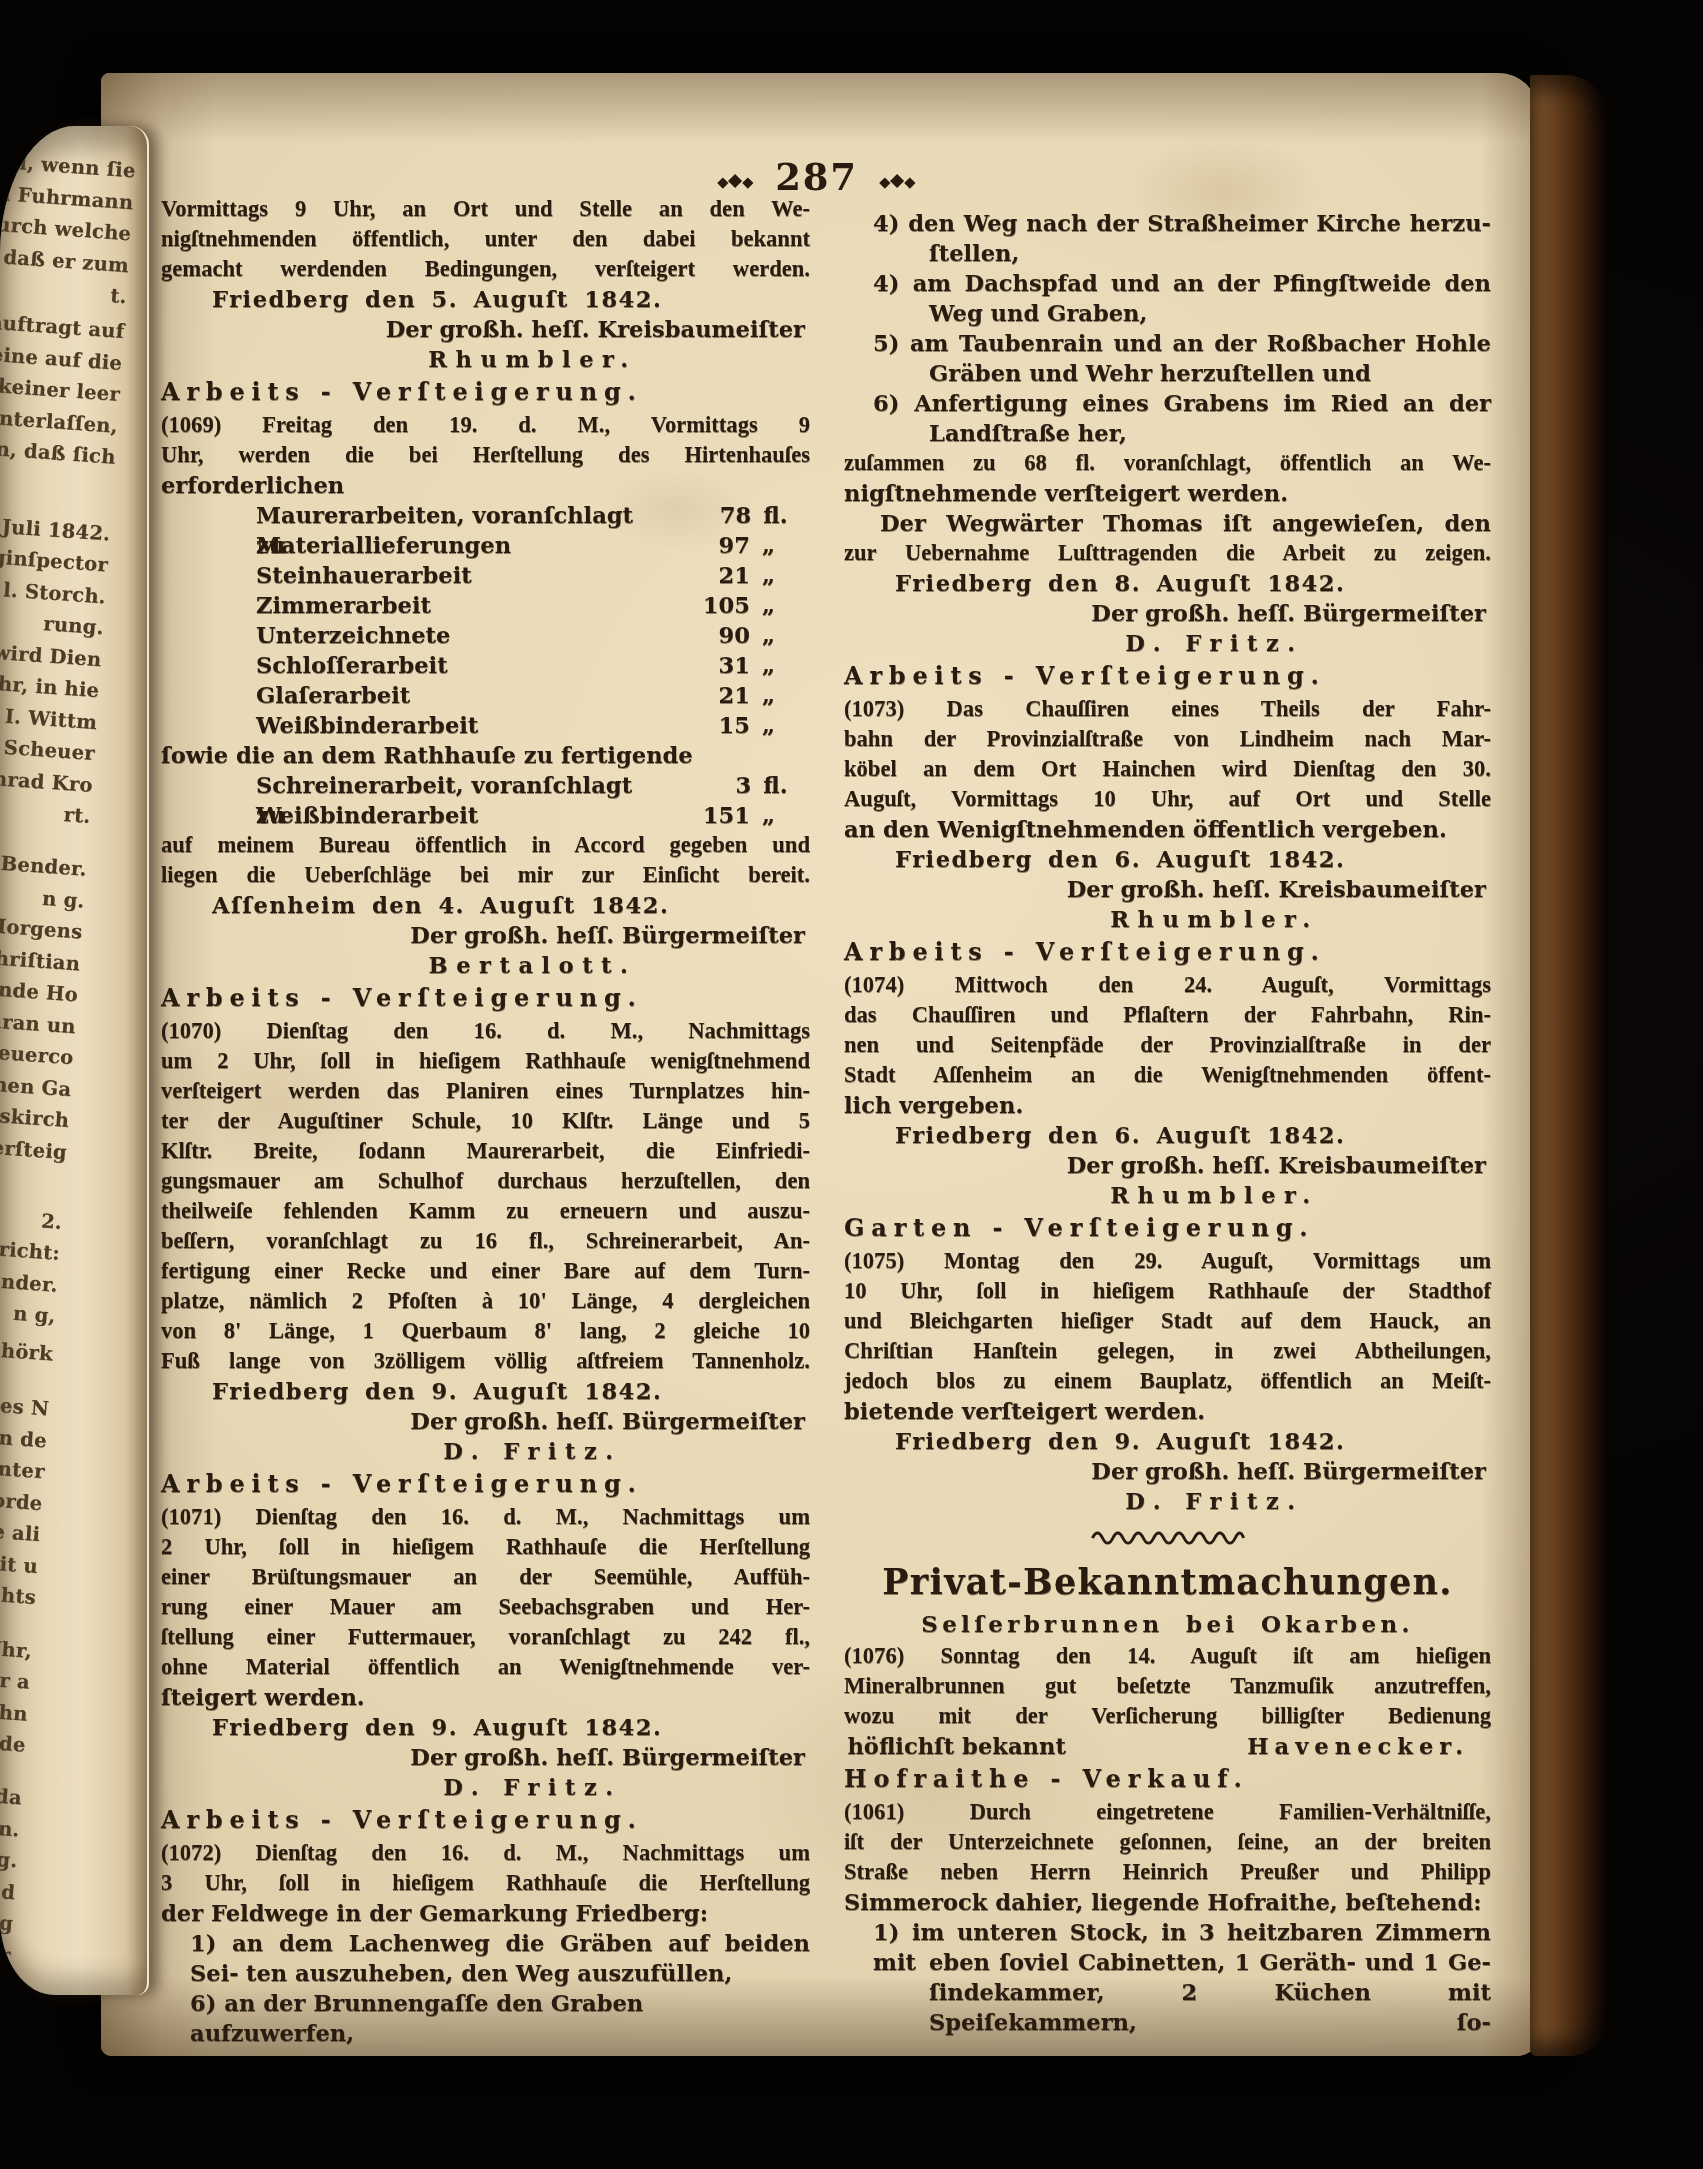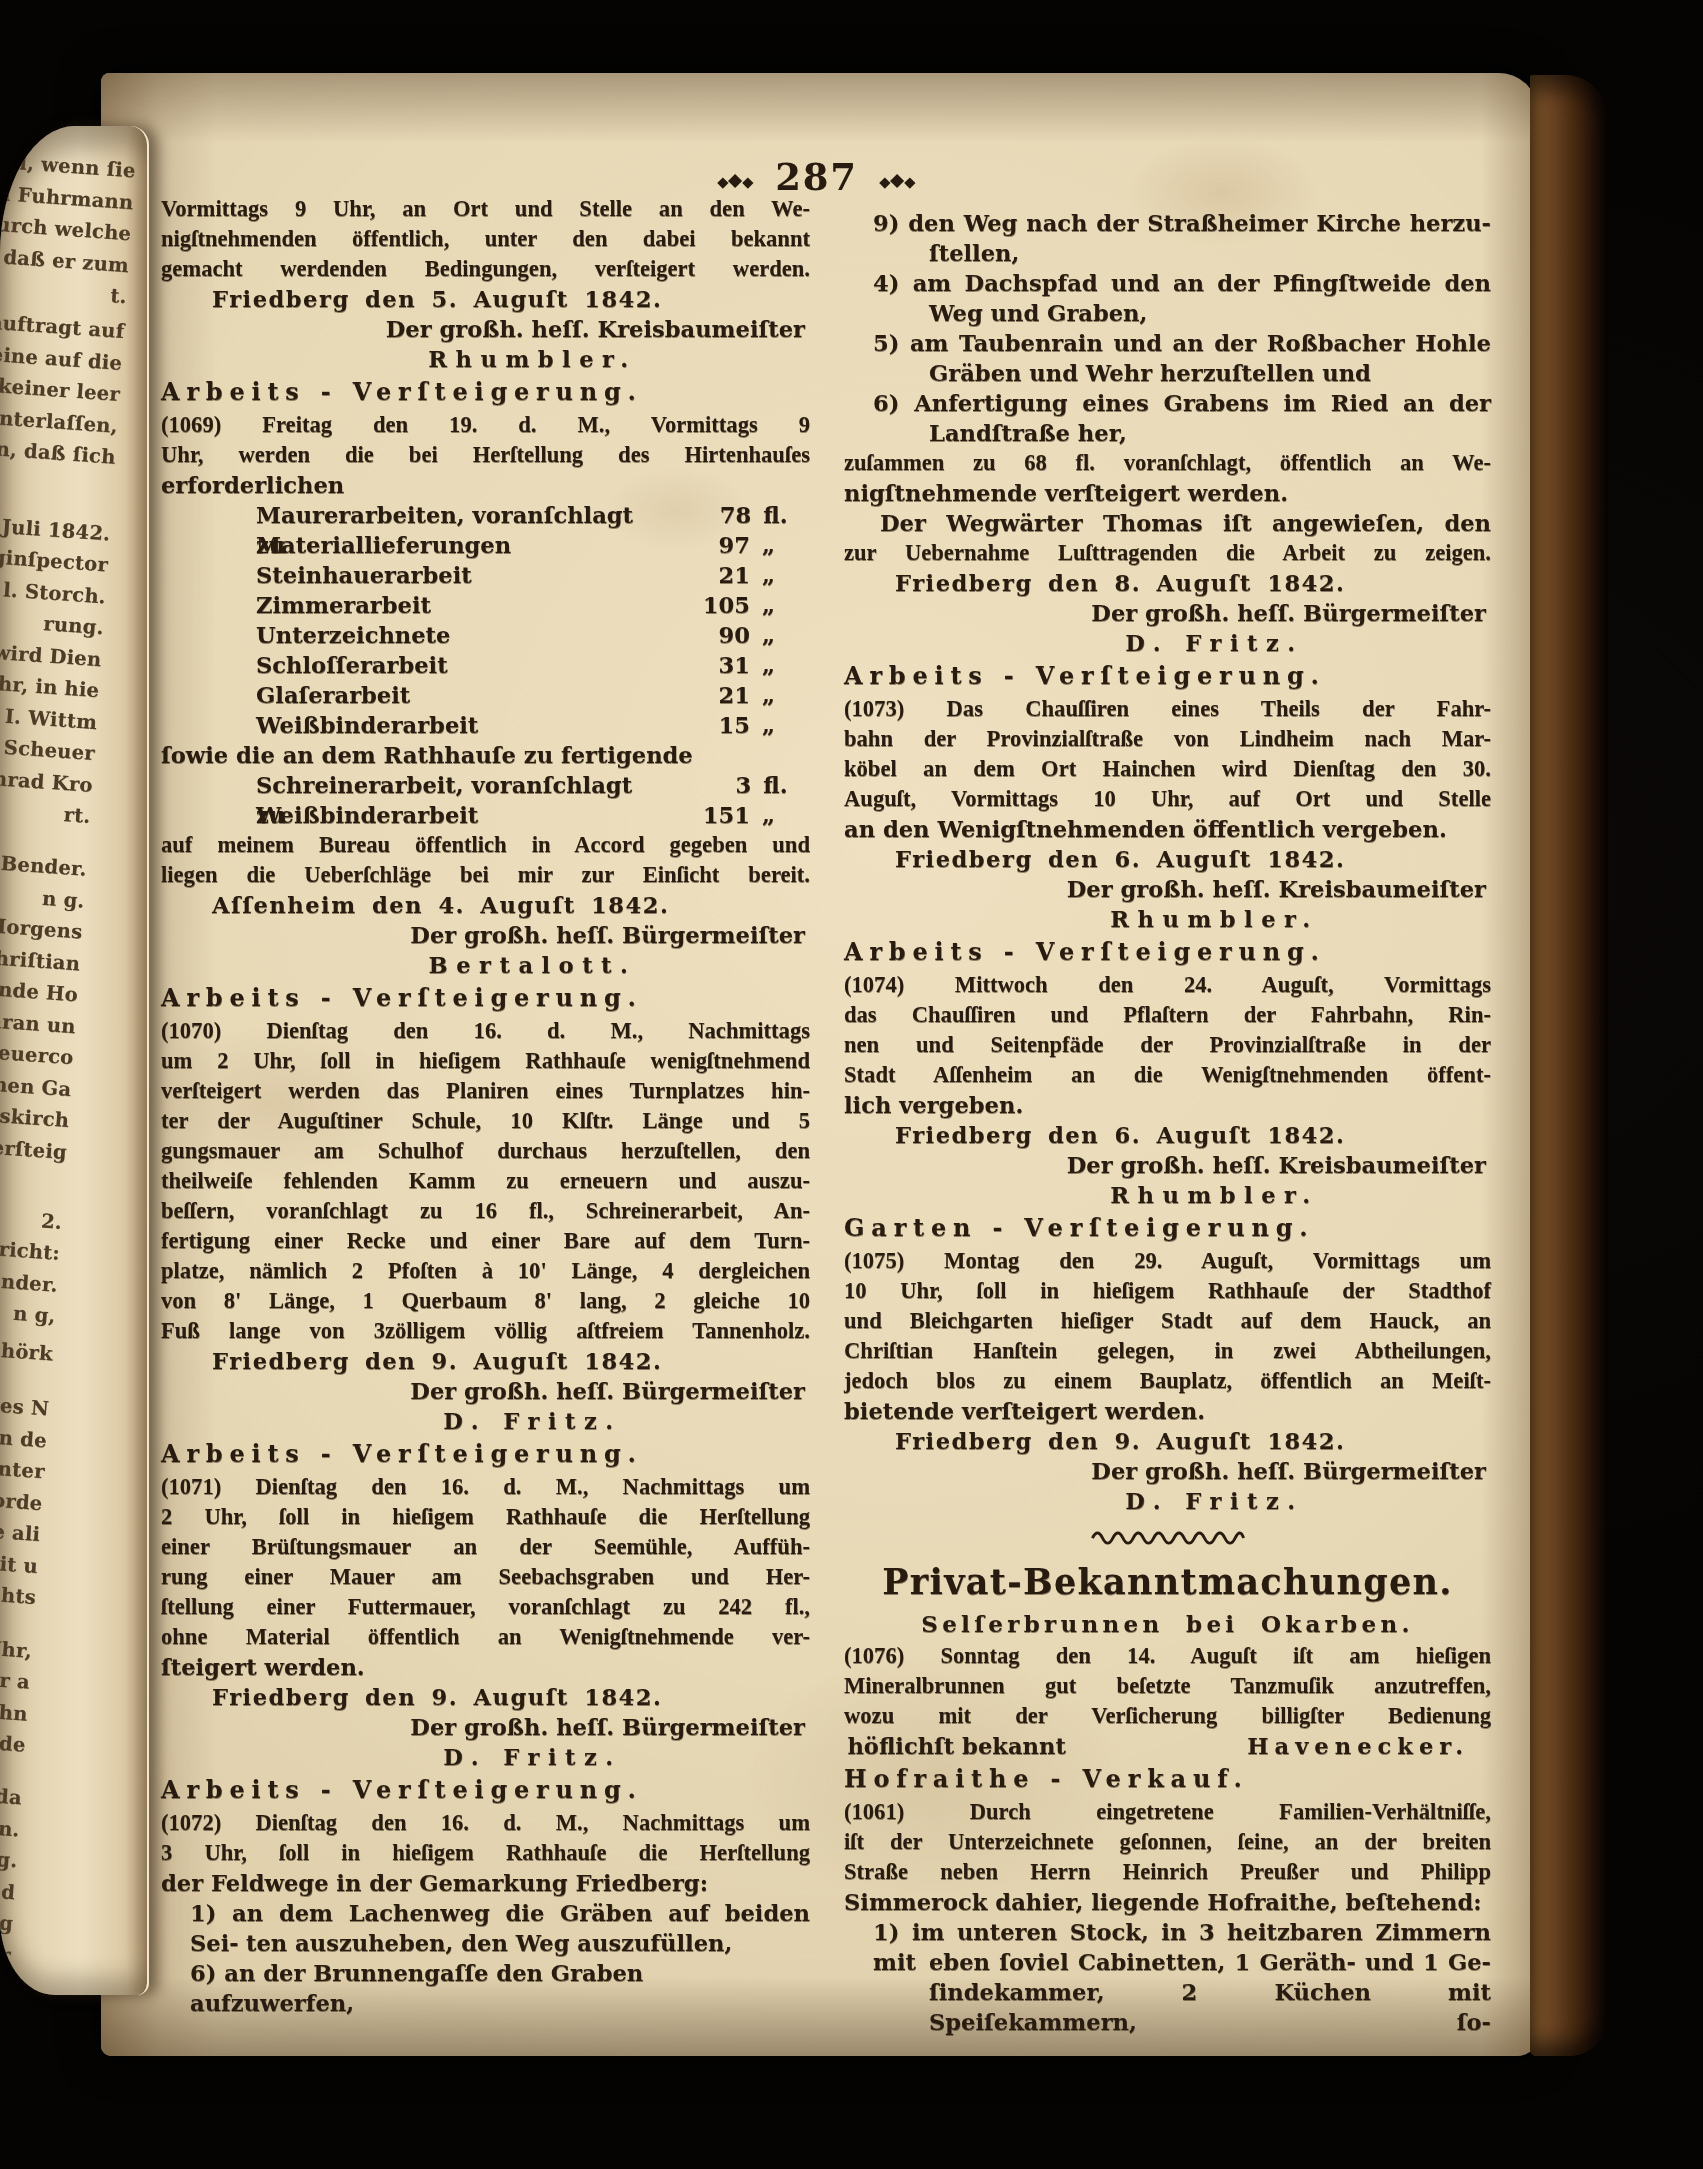--- a/index.html
+++ b/index.html
@@ -160,20 +160,21 @@
           <div class="ln j">auf meinem Bureau öffentlich in Accord gegeben und</div>
           <div class="ln j">liegen die Ueberſchläge bei mir zur Einſicht bereit.</div>
           <div class="ln d">Aſſenheim den 4. Auguſt 1842.</div>
           <div class="ln r">Der großh. heſſ. Bürgermeiſter</div>
           <div class="ln c">Bertalott.</div>
           <div class="ln h">Arbeits - Verſteigerung.</div>
           <div class="ln j">(1070)  Dienſtag den 16. d. M., Nachmittags</div>
           <div class="ln j">um 2 Uhr, ſoll in hieſigem Rathhauſe wenigſtnehmend</div>
           <div class="ln j">verſteigert werden das Planiren eines Turnplatzes hin-</div>
           <div class="ln j">ter der Auguſtiner Schule, 10 Klſtr. Länge und 5</div>
+          <div class="ln j">Klſtr. Breite, ſodann Maurerarbeit, die Einfriedi-</div>
           <div class="ln j">gungsmauer am Schulhof durchaus herzuſtellen, den</div>
           <div class="ln j">theilweiſe fehlenden Kamm zu erneuern und auszu-</div>
           <div class="ln j">beſſern, voranſchlagt zu 16 fl., Schreinerarbeit, An-</div>
           <div class="ln j">fertigung einer Recke und einer Bare auf dem Turn-</div>
           <div class="ln j">platze, nämlich 2 Pfoſten à 10' Länge, 4 dergleichen</div>
           <div class="ln j">von 8' Länge, 1 Querbaum 8' lang, 2 gleiche 10</div>
           <div class="ln j">Fuß lange von 3zölligem völlig aſtfreiem Tannenholz.</div>
           <div class="ln d">Friedberg den 9. Auguſt 1842.</div>
           <div class="ln r">Der großh. heſſ. Bürgermeiſter</div>
           <div class="ln c">D. Fritz.</div>
@@ -190,21 +191,21 @@
           <div class="ln c">D. Fritz.</div>
           <div class="ln h">Arbeits - Verſteigerung.</div>
           <div class="ln j">(1072)  Dienſtag den 16. d. M., Nachmittags um</div>
           <div class="ln j">3 Uhr, ſoll in hieſigem Rathhauſe die Herſtellung</div>
           <div class="ln l">der Feldwege in der Gemarkung Friedberg:</div>
           <div class="ln n">1)  an dem Lachenweg die Gräben auf beiden Sei-</div>
           <div class="ln n2">ten auszuheben, den Weg auszufüllen,</div>
           <div class="ln nl">6)  an der Brunnengaſſe den Graben aufzuwerfen,</div>
         </div>
       <div class="col col-right" id="col-right">
-          <div class="ln n">9)  den Weg nach der Straßheimer Kirche herzu-</div>
+          <div class="ln n">4)  den Weg nach der Straßheimer Kirche herzu-</div>
           <div class="ln n2">ſtellen,</div>
           <div class="ln n">4)  am Dachspfad und an der Pfingſtweide den</div>
           <div class="ln n2">Weg und Graben,</div>
           <div class="ln n">5)  am Taubenrain und an der Roßbacher Hohle</div>
           <div class="ln n2">Gräben und Wehr herzuſtellen und</div>
           <div class="ln n">6)  Anfertigung eines Grabens im Ried an der</div>
           <div class="ln n2">Landſtraße her,</div>
           <div class="ln j">zuſammen zu 68 fl. voranſchlagt, öffentlich an We-</div>
           <div class="ln l">nigſtnehmende verſteigert werden.</div>
           <div class="ln ji">Der Wegwärter Thomas iſt angewieſen, den</div>

